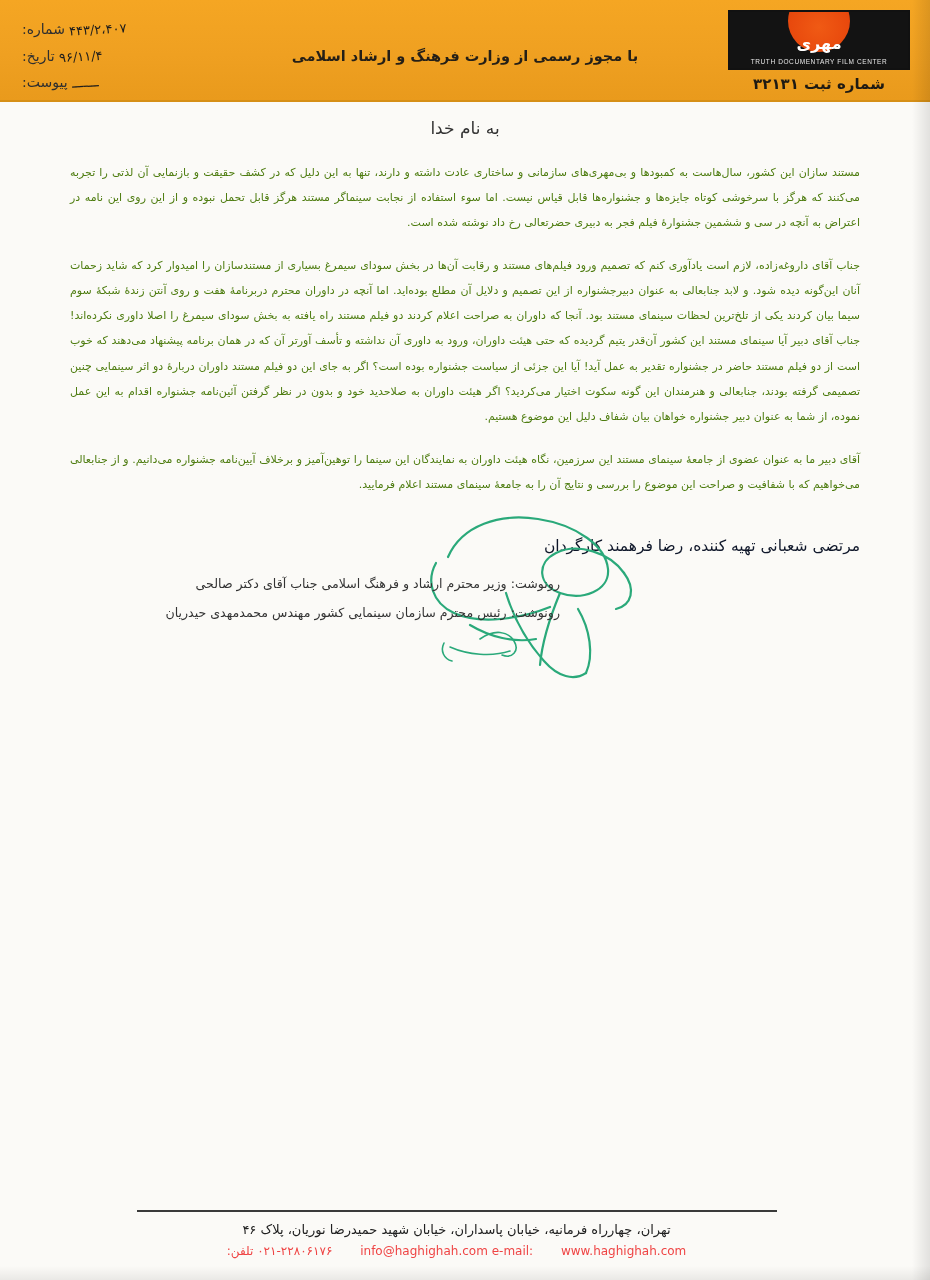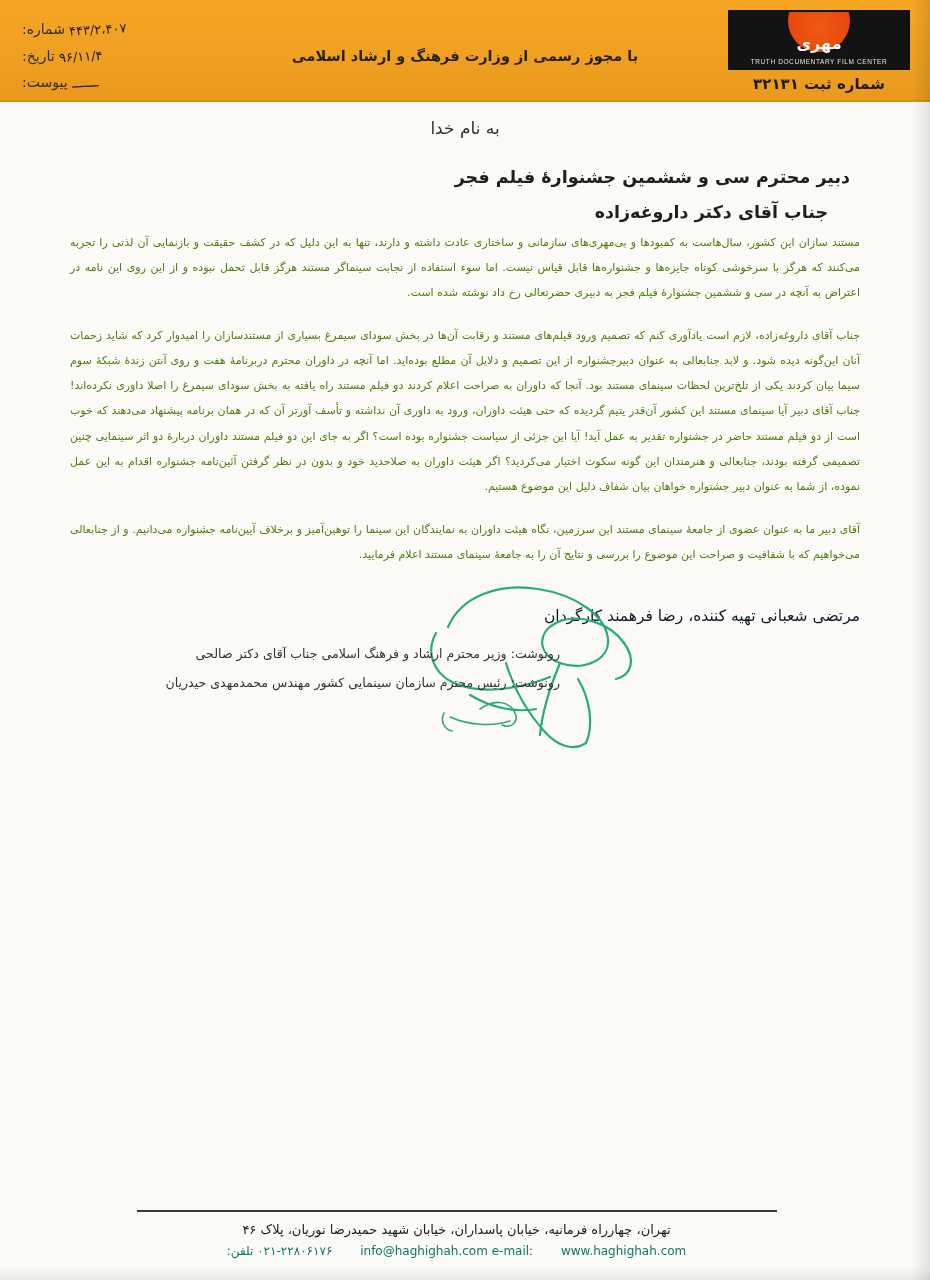--- a/index.html
+++ b/index.html
@@ -225,21 +225,21 @@
     background: #3a3a3a;
     margin: 0 auto 10px auto;
   }
   .footer-l1 {
     font-size: 13px;
     color: #202020;
     margin-bottom: 7px;
   }
   .footer-l2 {
     font-size: 12px;
-    color: #0f766e;
+    color: #ef4444;
     direction: rtl;
   }
   .footer-l2 .seg { margin: 0 12px; display: inline-block; }
   .ltr { direction: ltr; display: inline-block; unicode-bidi: isolate; }
 
   
   .edge-shadow-right {
     position: absolute;
     top: 0; bottom: 0; right: 0;
     width: 18px;
@@ -298,24 +298,20 @@
         <div class="reg-no">شماره ثبت ۳۲۱۳۱</div>
       </div>
 
     </div>
   </div>
 
   <div class="body-wrap">
 
     <div class="besmellah">به نام خدا</div>
 
-    <div class="addr">
-      <span>دبیر محترم سی و ششمین جشنوارهٔ فیلم فجر</span>
-      <span class="l2">جناب آقای دکتر داروغه‌زاده</span>
-    </div>
 
 
     <p class="para">مستند سازان این کشور، سال‌هاست به کمبودها و بی‌مهری‌های سازمانی و ساختاری عادت داشته و دارند، تنها به این دلیل که در کشف حقیقت و بازنمایی آن لذتی را تجربه می‌کنند که هرگز با سرخوشی کوتاه جایزه‌ها و جشنواره‌ها قابل قیاس نیست. اما سوء استفاده از نجابت سینماگر مستند هرگز قابل تحمل نبوده و از این روی این نامه در اعتراض به آنچه در سی و ششمین جشنوارهٔ فیلم فجر به دبیری حضرتعالی رخ داد نوشته شده است.</p>
     <p class="para">جناب آقای داروغه‌زاده، لازم است یادآوری کنم که تصمیم ورود فیلم‌های مستند و رقابت آن‌ها در بخش سودای سیمرغ بسیاری از مستندسازان را امیدوار کرد که شاید زحمات آنان این‌گونه دیده شود. و لابد جنابعالی به عنوان دبیرجشنواره از این تصمیم و دلایل آن مطلع بوده‌اید. اما آنچه در داوران محترم دربرنامهٔ هفت و روی آنتن زندهٔ شبکهٔ سوم سیما بیان کردند یکی از تلخ‌ترین لحظات سینمای مستند بود. آنجا که داوران به صراحت اعلام کردند دو فیلم مستند راه یافته به بخش سودای سیمرغ را اصلا داوری نکرده‌اند! جناب آقای دبیر آیا سینمای مستند این کشور آن‌قدر یتیم گردیده که حتی هیئت داوران، ورود به داوری آن نداشته و تأسف آورتر آن که در همان برنامه پیشنهاد می‌دهند که خوب است از دو فیلم مستند حاضر در جشنواره تقدیر به عمل آید! آیا این جزئی از سیاست جشنواره بوده است؟ اگر به جای این دو فیلم مستند داوران دربارهٔ دو اثر سینمایی چنین تصمیمی گرفته بودند، جنابعالی و هنرمندان این گونه سکوت اختیار می‌کردید؟ اگر هیئت داوران به صلاحدید خود و بدون در نظر گرفتن آئین‌نامه جشنواره اقدام به این عمل نموده، از شما به عنوان دبیر جشنواره خواهان بیان شفاف دلیل این موضوع هستیم.</p>
     <p class="para">آقای دبیر ما به عنوان عضوی از جامعهٔ سینمای مستند این سرزمین، نگاه هیئت داوران به نمایندگان این سینما را توهین‌آمیز و برخلاف آیین‌نامه جشنواره می‌دانیم. و از جنابعالی می‌خواهیم که با شفافیت و صراحت این موضوع را بررسی و نتایج آن را به جامعهٔ سینمای مستند اعلام فرمایید.</p>
 
     <div class="sig-area">
       <div class="sig-line">مرتضی شعبانی تهیه کننده، رضا فرهمند کارگردان</div>
 
       <svg class="sig-scribble" viewBox="0 0 300 185" aria-hidden="true">

